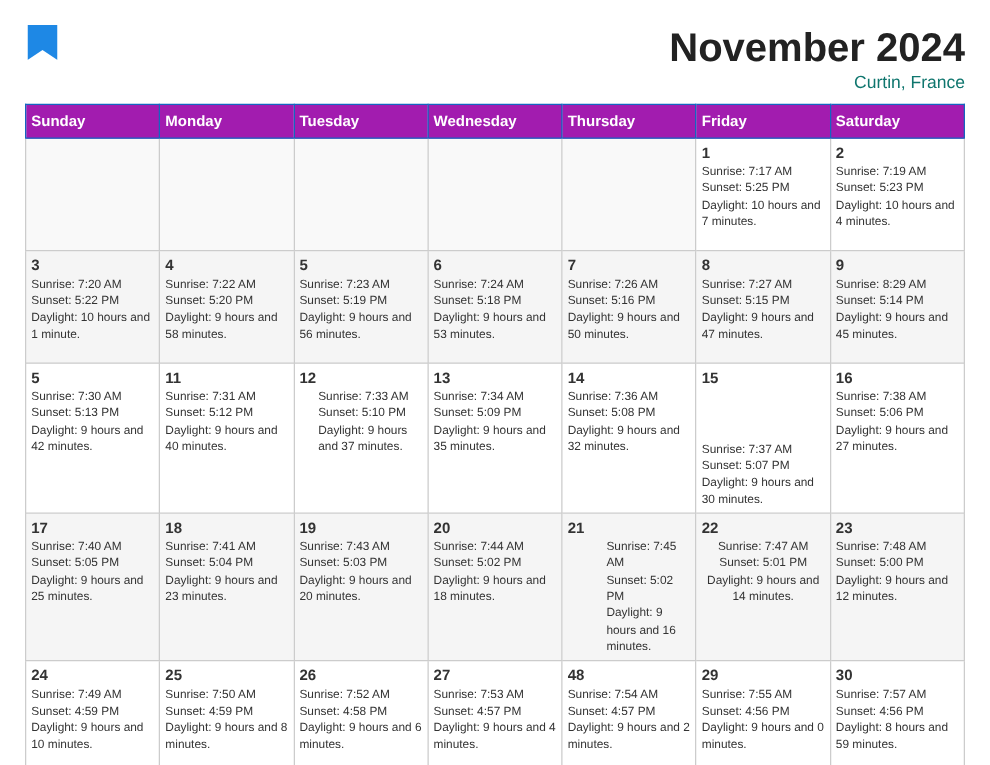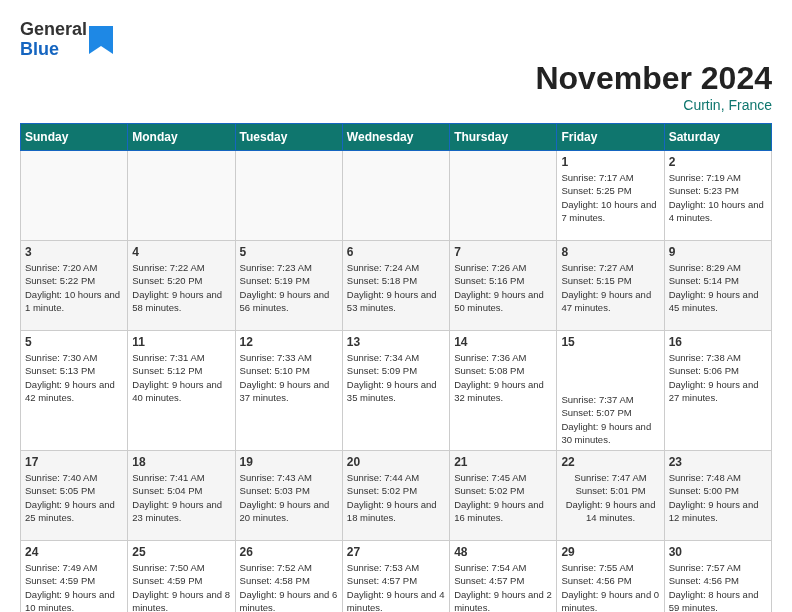--- a/index.html
+++ b/index.html
@@ -29,38 +29,37 @@
     .logo-text .general { display: block; }
     .logo-text .blue { color: #1565c0; display: block; }
     .logo-icon {
       width: 24px;
       height: 28px;
       margin-left: 2px;
       margin-right: 2px;
     }
     .title-area {
       text-align: right;
-      margin-top: 40px;
     }
     .month-title {
       font-size: 32px;
       font-weight: bold;
       color: #222;
     }
     .location {
       font-size: 14px;
       color: #0f766e;
     }
     table {
       width: 100%;
       border-collapse: collapse;
       table-layout: fixed;
     }
     thead th {
-      background-color: #0f766e;
+      background-color: #a21caf;
       color: #fff;
       font-size: 12px;
       font-weight: bold;
       padding: 6px 4px;
       text-align: left;
       border: 1px solid #1565c0;
     }
     tbody td {
       border: 1px solid #ccc;
       vertical-align: top;
@@ -85,24 +84,20 @@
     }
     .empty-cell {
       background: #f9f9f9 !important;
     }
   </style>
 </head>
 <body>
 
 <div class="header">
   <div class="logo">
-    <div class="logo-text">
-      <span class="general">General</span>
-      <span class="blue">Blue</span>
-    </div>
     <svg class="logo-icon" viewBox="0 0 24 28" xmlns="http://www.w3.org/2000/svg">
       <polygon points="0,0 24,0 24,28 12,20 0,28" fill="#1e88e5"></polygon>
     </svg>
   </div>
   <div class="title-area">
     <div class="month-title">November 2024</div>
     <div class="location">Curtin, France</div>
   </div>
 </div>
 
@@ -190,21 +185,21 @@
 Daylight: 9 hours and 42 minutes.</div>
         </td>
         <td>
           <div class="day-number">11</div>
           <div class="day-info" style="white-space: pre-line;">Sunrise: 7:31 AM
 Sunset: 5:12 PM
 Daylight: 9 hours and 40 minutes.</div>
         </td>
         <td>
           <div class="day-number">12</div>
-          <div class="day-info" style="white-space: pre-line;">Sunrise: 7:33 AM
+          <div class="day-info" style="white-space: pre-line; margin-left: 15px;">Sunrise: 7:33 AM
 Sunset: 5:10 PM
 Daylight: 9 hours and 37 minutes.</div>
         </td>
         <td>
           <div class="day-number">13</div>
           <div class="day-info" style="white-space: pre-line;">Sunrise: 7:34 AM
 Sunset: 5:09 PM
 Daylight: 9 hours and 35 minutes.</div>
         </td>
         <td>
@@ -246,21 +241,21 @@
 Daylight: 9 hours and 20 minutes.</div>
         </td>
         <td>
           <div class="day-number">20</div>
           <div class="day-info" style="white-space: pre-line;">Sunrise: 7:44 AM
 Sunset: 5:02 PM
 Daylight: 9 hours and 18 minutes.</div>
         </td>
         <td>
           <div class="day-number">21</div>
-          <div class="day-info" style="white-space: pre-line;">Sunrise: 7:45 AM
+          <div class="day-info" style="white-space: pre-line; margin-left: 31px;">Sunrise: 7:45 AM
 Sunset: 5:02 PM
 Daylight: 9 hours and 16 minutes.</div>
         </td>
         <td>
           <div class="day-number">22</div>
           <div class="day-info" style="white-space: pre-line; text-align: center;">Sunrise: 7:47 AM
 Sunset: 5:01 PM
 Daylight: 9 hours and 14 minutes.</div>
         </td>
         <td>

